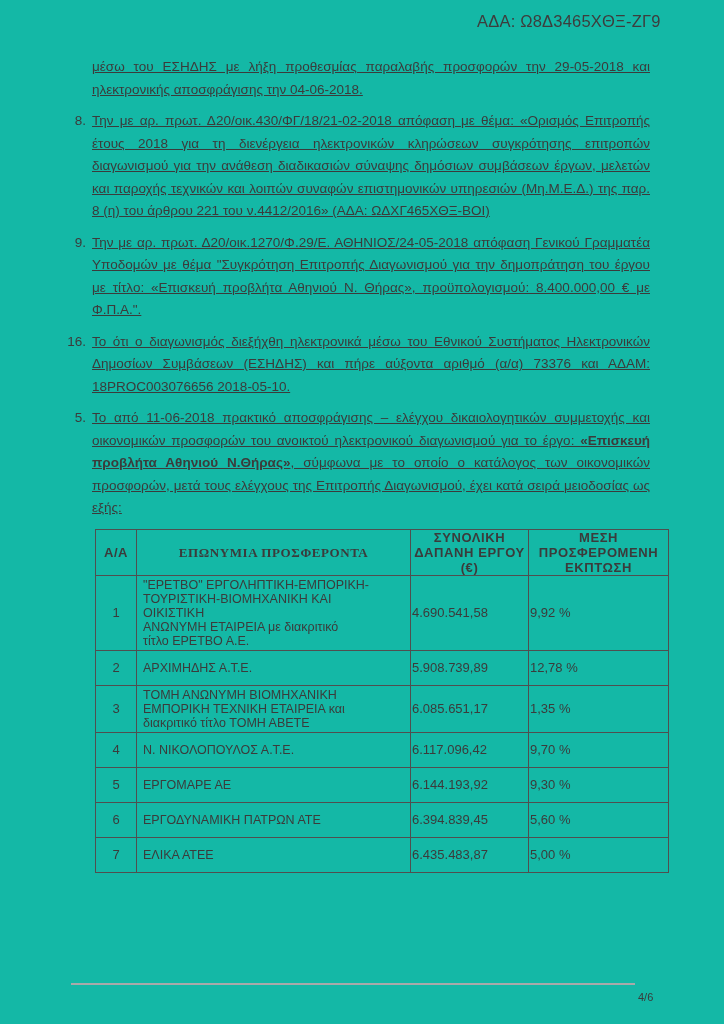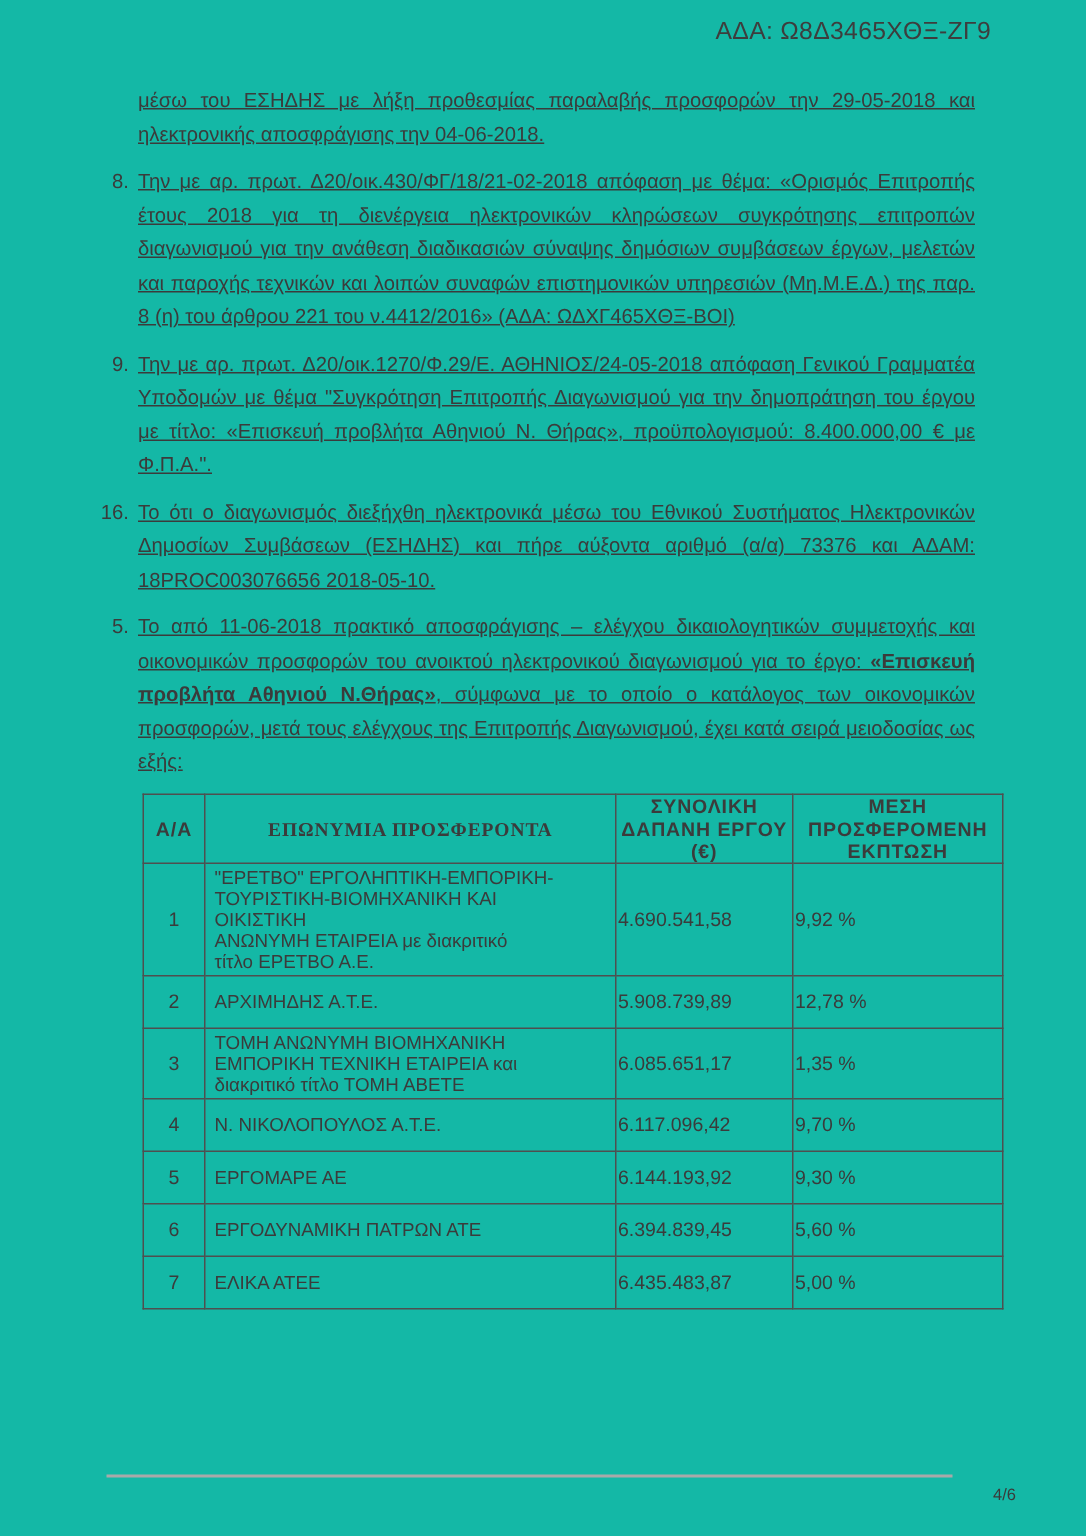--- a/index.html
+++ b/index.html
@@ -34,21 +34,21 @@
   th.c-num{width:36px;}
   th.c-name{width:269px;font-family:Liberation Serif, serif;}
   th.c-cost{width:113px;}
   th.c-disc{width:135px;}
   td.c-name{
     text-align:left;font-size:12.5px;line-height:14px;white-space:pre-line;
     padding:2px 4px 2px 6px;overflow-wrap:break-word;
   }
   td.c-cost,td.c-disc{font-size:13px;}
   .footer-line{position:absolute;left:71px;top:983px;width:564px;height:2px;background:#a9a9a9;}
-  .page-num{position:absolute;left:662px;top:991px;font-size:11px;color:#3a3a3a;}
+  .page-num{position:absolute;left:638px;top:991px;font-size:11px;color:#3a3a3a;}
 </style>
 </head>
 <body>
 
 <div class="page">
 
   <div class="ada">ΑΔΑ: Ω8Δ3465ΧΘΞ-ΖΓ9</div>
 
   <div class="content">
 

